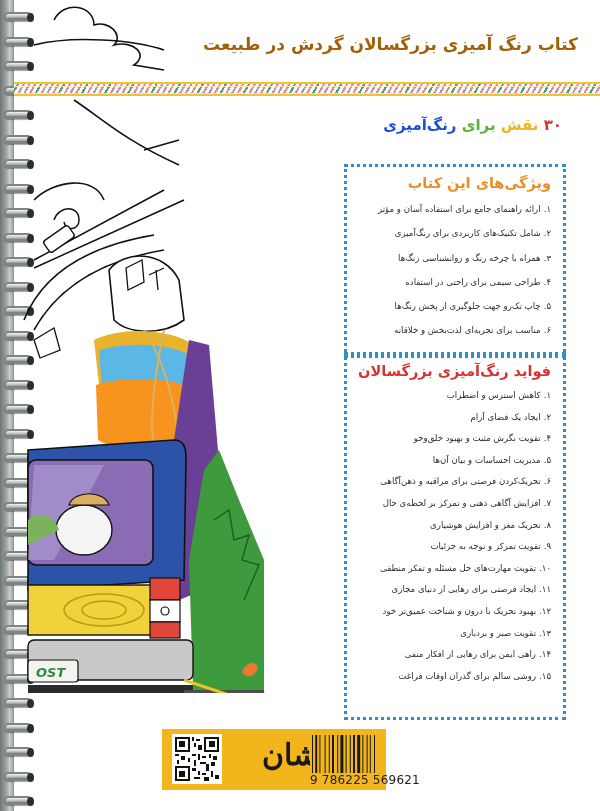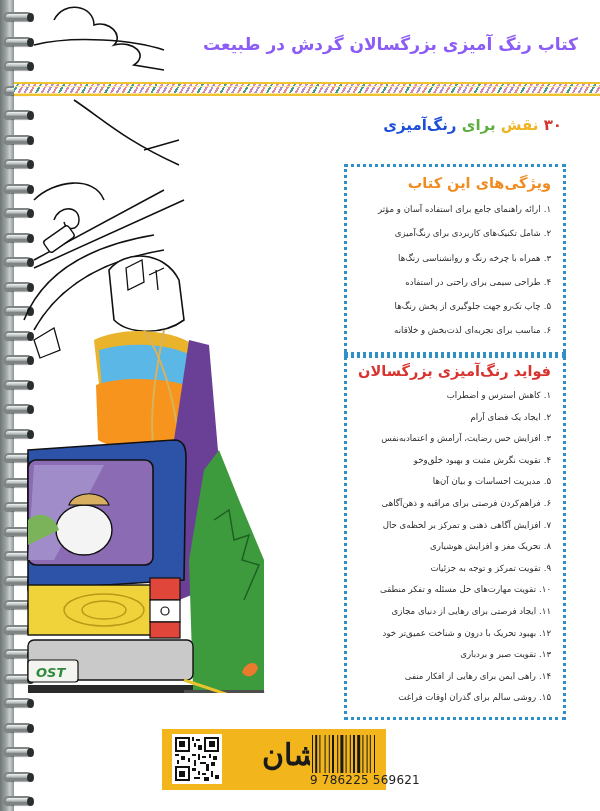--- a/index.html
+++ b/index.html
@@ -25,21 +25,21 @@
 
     
     .illustration { position: absolute; left: 14px; top: 0; width: 330px; height: 693px; overflow: hidden; font-style: italic; }
     .illustration svg { position: absolute; left: 0; top: 0; }
 
     
     .book-title {
       position: absolute; right: 22px; top: 34px; width: 420px;
       direction: rtl; text-align: right;
       font-family: "DejaVu Sans", sans-serif; font-weight: bold; font-size: 17px;
-      color: #8b5cf6; letter-spacing: 0;
+      color: #a16207; letter-spacing: 0;
     }
 
     
     .band {
       position: absolute; left: 14px; top: 82px; width: 586px; height: 14px;
       border-top: 2px solid #f0c331; border-bottom: 2px solid #f0c331;
       background:
         repeating-linear-gradient(-60deg,
           #ffffff 0px, #ffffff 3px,
           #d487b8 3px, #d487b8 5px,
@@ -225,24 +225,23 @@
     <li><span class="n">۵.</span><span>چاپ تک‌رو جهت جلوگیری از پخش رنگ‌ها</span></li>
     <li><span class="n">۶.</span><span>مناسب برای تجربه‌ای لذت‌بخش و خلاقانه</span></li>
   </ul>
 </div>
 
 <div class="box benefits">
   <div class="box-title">فواید رنگ‌آمیزی بزرگسالان</div>
   <ul>
     <li><span class="n">۱.</span><span>کاهش استرس و اضطراب</span></li>
     <li><span class="n">۲.</span><span>ایجاد یک فضای آرام</span></li>
-    <li><span class="n">۳.</span><span>افزایش حس رضایت، آرامش و اعتماد‌به‌نفس</span></li>
     <li><span class="n">۴.</span><span>تقویت نگرش مثبت و بهبود خلق‌وخو</span></li>
     <li><span class="n">۵.</span><span>مدیریت احساسات و بیان آن‌ها</span></li>
-    <li><span class="n">۶.</span><span>فراهم‌کردن فرصتی برای مراقبه و ذهن‌آگاهی</span></li>
+    <li><span class="n">۶.</span><span>تحریک‌کردن فرصتی برای مراقبه و ذهن‌آگاهی</span></li>
     <li><span class="n">۷.</span><span>افزایش آگاهی ذهنی و تمرکز بر لحظه‌ی حال</span></li>
     <li><span class="n">۸.</span><span>تحریک مغز و افزایش هوشیاری</span></li>
     <li><span class="n">۹.</span><span>تقویت تمرکز و توجه به جزئیات</span></li>
     <li><span class="n">۱۰.</span><span>تقویت مهارت‌های حل مسئله و تفکر منطقی</span></li>
     <li><span class="n">۱۱.</span><span>ایجاد فرصتی برای رهایی از دنیای مجازی</span></li>
     <li><span class="n">۱۲.</span><span>بهبود تحریک با درون و شناخت عمیق‌تر خود</span></li>
     <li><span class="n">۱۳.</span><span>تقویت صبر و بردباری</span></li>
     <li><span class="n">۱۴.</span><span>راهی ایمن برای رهایی از افکار منفی</span></li>
     <li><span class="n">۱۵.</span><span>روشی سالم برای گذران اوقات فراغت</span></li>
   </ul>

